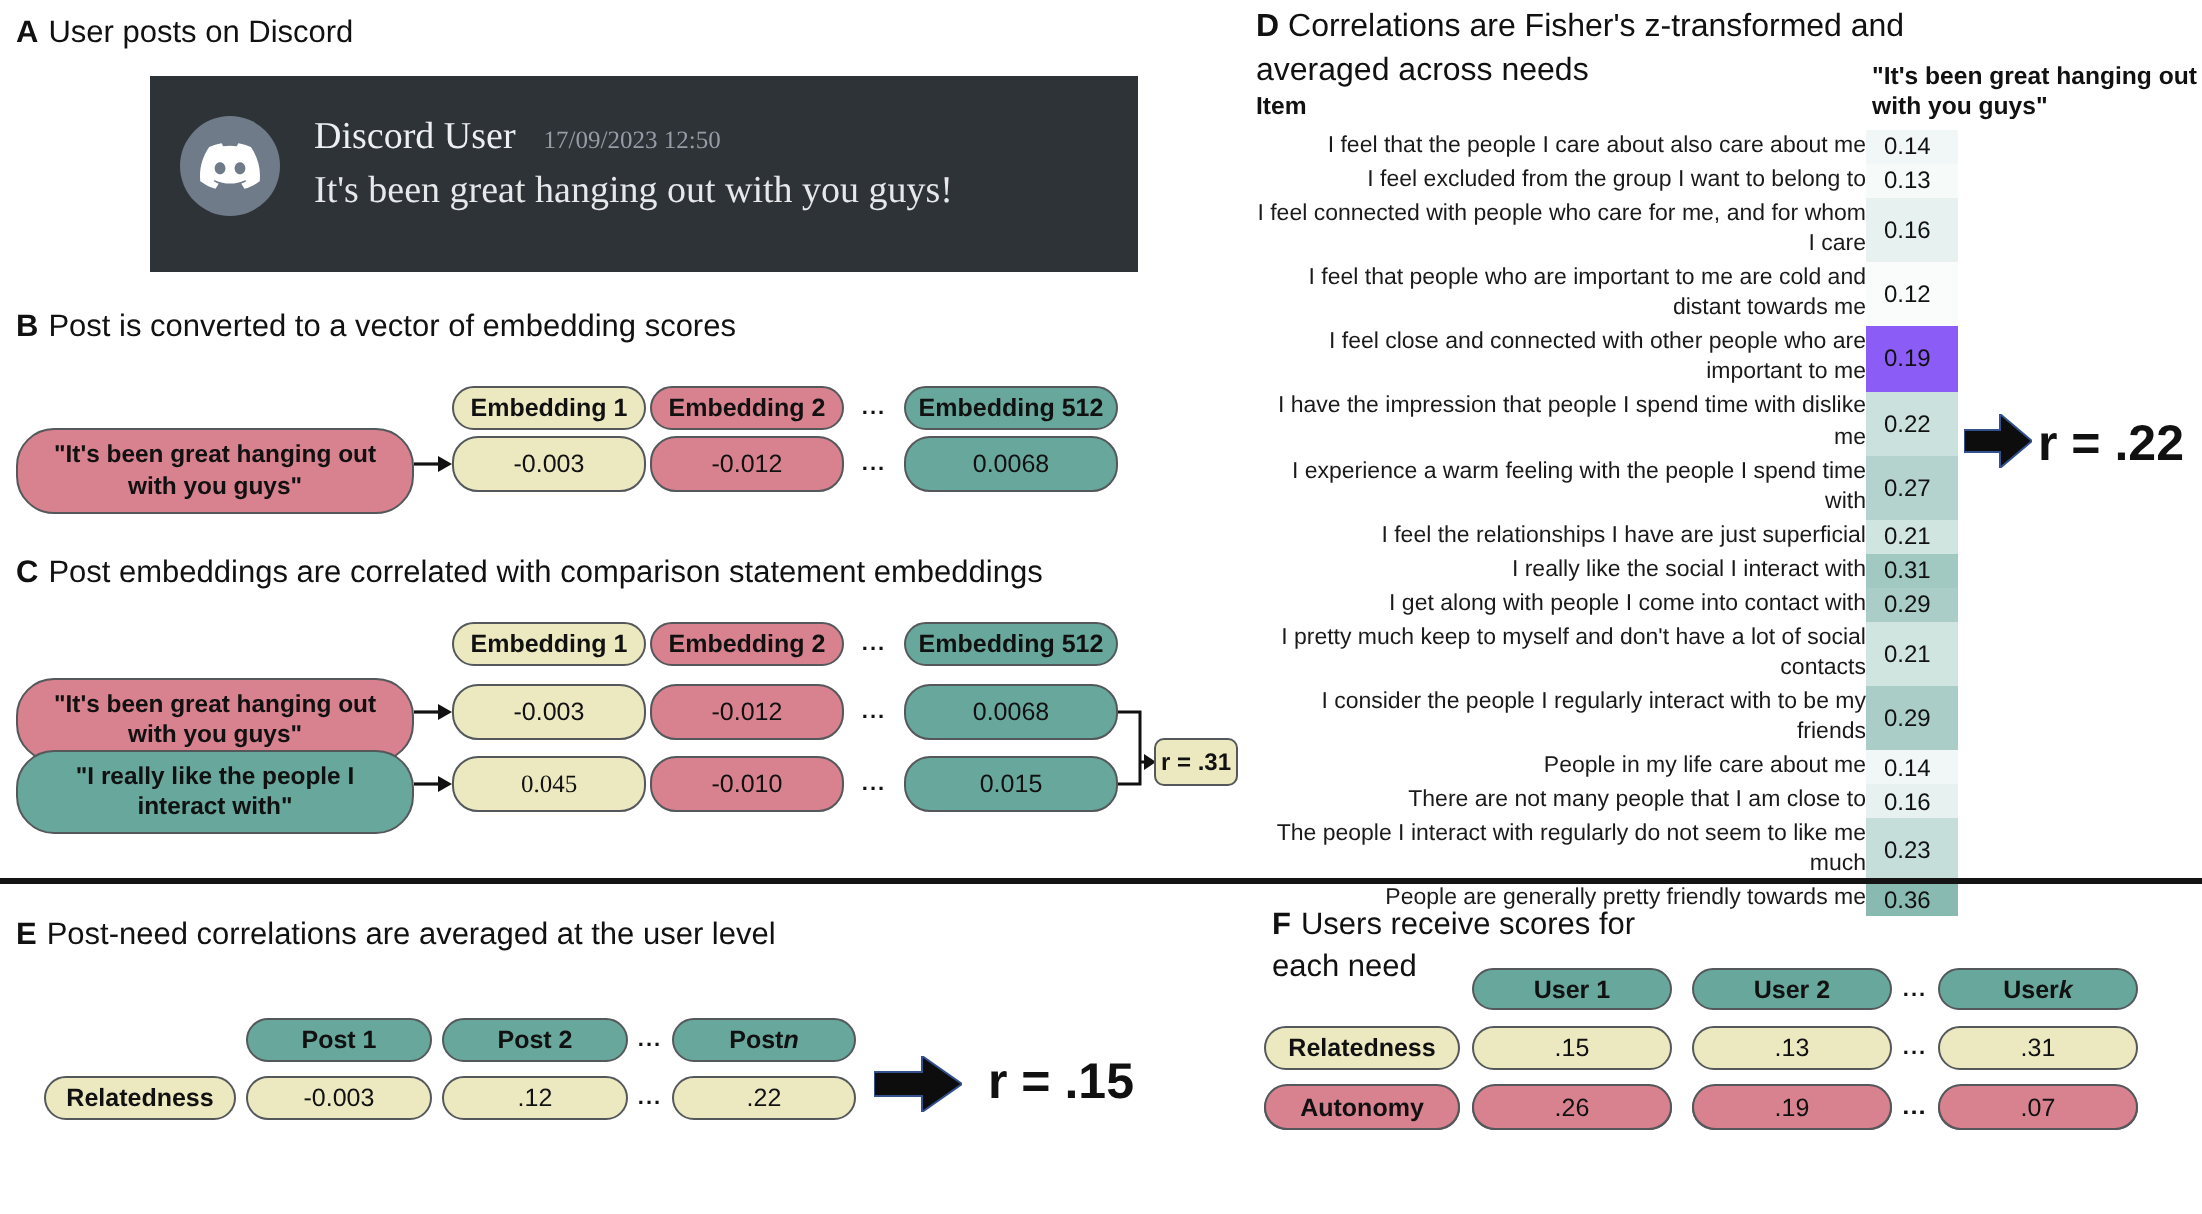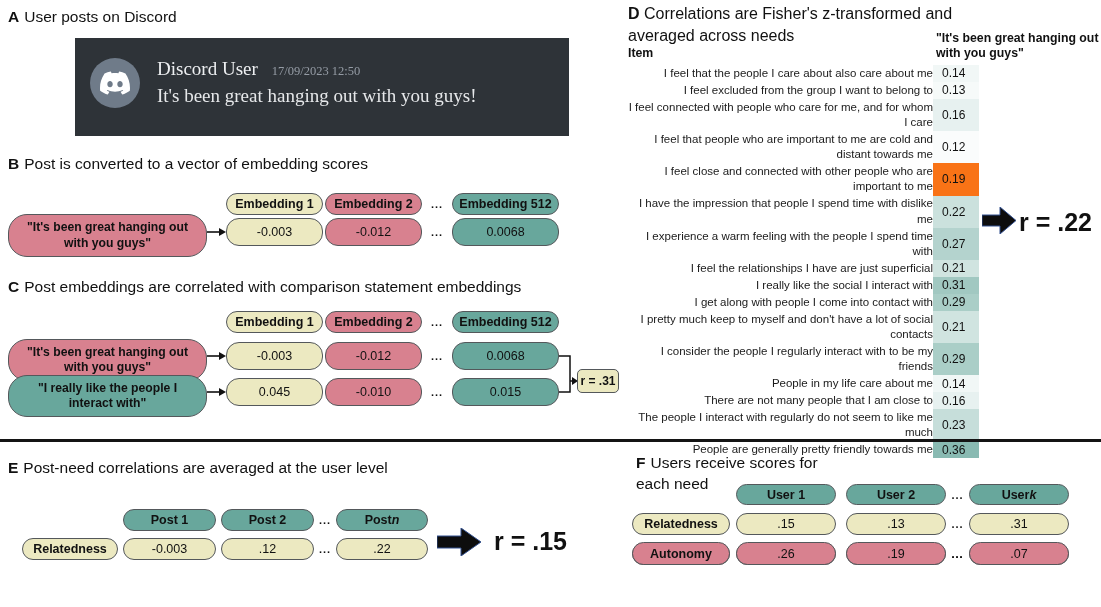--- a/index.html
+++ b/index.html
@@ -93,21 +93,21 @@
       <span class="dots" style="width: 30px;">...</span>
       <div class="pill bold" style="background: rgb(104, 167, 156); width: 107px;">Embedding 512</div>
     </div>
   <div id="c-value-row-0" class="row" style="left:226px;top:342px;height:28px;">
       <div class="pill" style="background: rgb(236, 233, 193); width: 97px; margin-right: 2px;">-0.003</div>
       <div class="pill" style="background: rgb(216, 129, 143); width: 97px;">-0.012</div>
       <span class="dots" style="width: 30px;">...</span>
       <div class="pill" style="background: rgb(104, 167, 156); width: 107px;">0.0068</div>
     </div>
   <div id="c-value-row-1" class="row" style="left:226px;top:378px;height:28px;">
-      <div class="pill" style="background: rgb(236, 233, 193); width: 97px; margin-right: 2px;">0.045</div>
+      <div class="pill" style="background: rgb(236, 233, 193); width: 97px; margin-right: 2px; font-family: Liberation Serif, serif;">0.045</div>
       <div class="pill" style="background: rgb(216, 129, 143); width: 97px;">-0.010</div>
       <span class="dots" style="width: 30px;">...</span>
       <div class="pill" style="background: rgb(104, 167, 156); width: 107px;">0.015</div>
     </div>
   <div id="c-source-0" class="source-pill" style="left: 8px; top: 339px; width: 199px; height: 42px; background: rgb(216, 129, 143);">"It's been great hanging out with you guys"</div>
   <div id="c-source-1" class="source-pill" style="left: 8px; top: 375px; width: 199px; height: 42px; background: rgb(104, 167, 156);">"I really like the people I interact with"</div>
   <svg class="arrow-svg" style="left:207px;top:350px;" width="19" height="12">
     <line x1="0" y1="6" x2="12" y2="6" stroke="#111" stroke-width="1.6"></line>
       <polygon points="12,2 19,6 12,10" fill="#111"></polygon>
   </svg>
@@ -139,21 +139,21 @@
       <div class="d-row">
         <div class="d-item">I feel connected with people who care for me, and for whom I care</div>
         <div class="d-val" style="background: rgb(231, 241, 240);">0.16</div>
       </div>
       <div class="d-row">
         <div class="d-item">I feel that people who are important to me are cold and distant towards me</div>
         <div class="d-val" style="background: rgb(250, 252, 252);">0.12</div>
       </div>
       <div class="d-row">
         <div class="d-item">I feel close and connected with other people who are important to me</div>
-        <div class="d-val" style="background: #f97316; text-align: right;">0.19</div>
+        <div class="d-val" style="background: #8b5cf6; text-align: right;">0.19</div>
       </div>
       <div class="d-row">
         <div class="d-item">I have the impression that people I spend time with dislike me</div>
         <div class="d-val" style="background: rgb(203, 225, 221);">0.22</div>
       </div>
       <div class="d-row">
         <div class="d-item">I experience a warm feeling with the people I spend time with</div>
         <div class="d-val" style="background: rgb(180, 211, 206);">0.27</div>
       </div>
       <div class="d-row">

